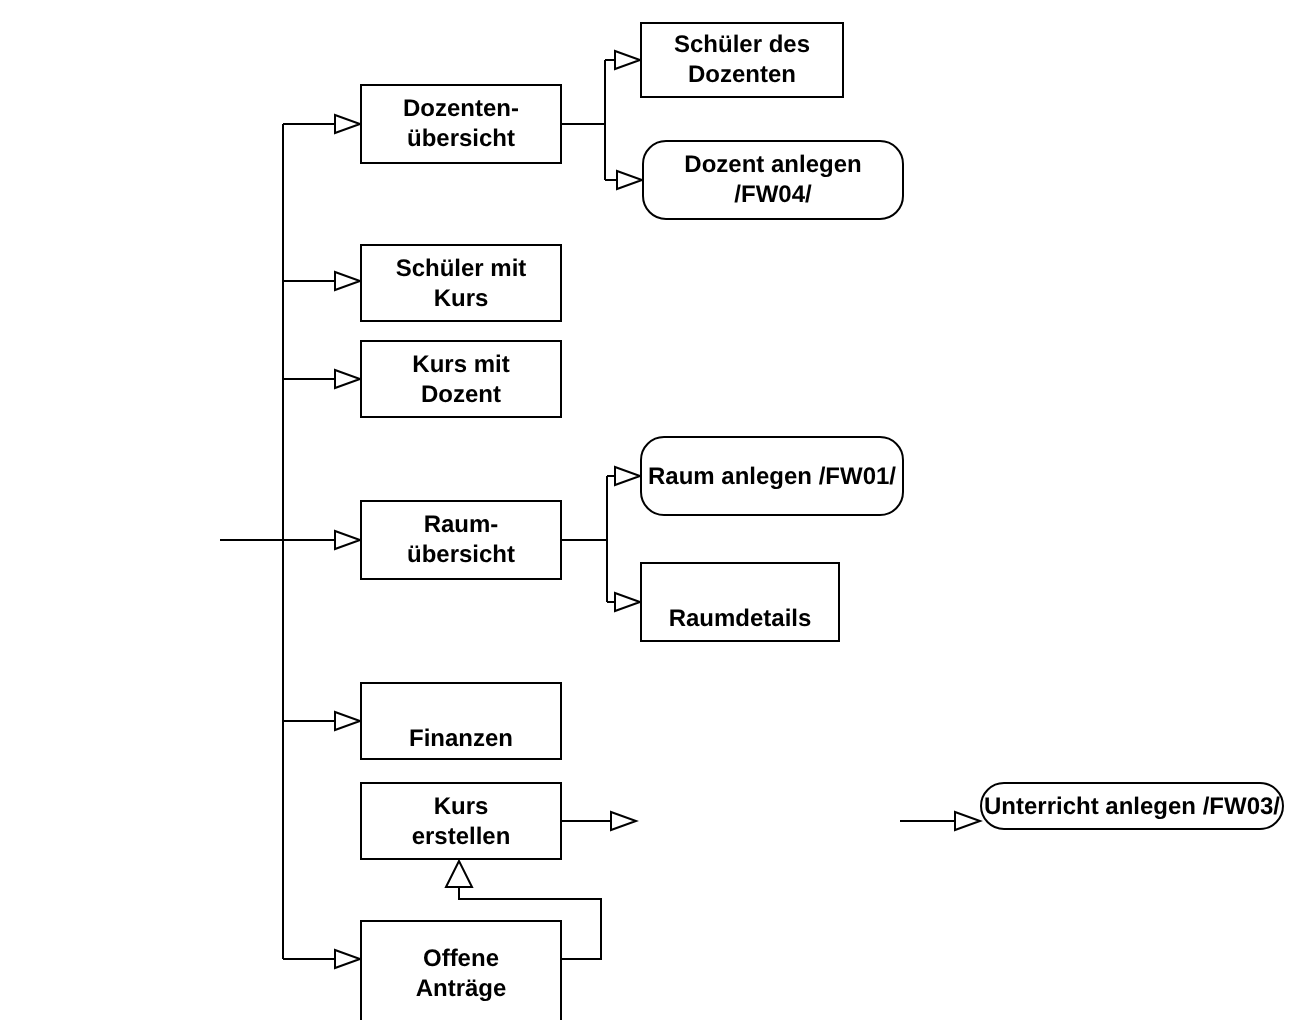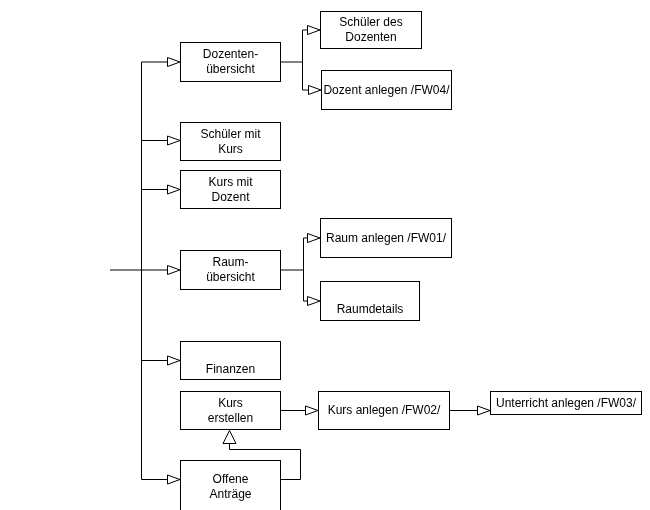--- a/index.html
+++ b/index.html
@@ -37,30 +37,31 @@
     border: 1px solid #000000;
     display: flex;
     align-items: center;
     justify-content: center;
     text-align: center;
     color: #000000;
     font-size: 12px;
     line-height: 15px;
   }
   .node.rounded {
-    border-radius: 0;
+    border-radius: 12px;
   }
   .node.valign-top {
     align-items: flex-start;
     padding-top: 20px;
   }
   .node .lbl {
     white-space: pre-line;
     display: block;
     width: 100%;
+    font-weight: bold;
   }
 </style>
 </head>
 <body>
 
 <div class="canvas">
 
   <svg class="edges" width="650" height="510" viewBox="0 0 650 510">
 
     <path d="M110,270 H167.5"></path>
@@ -135,23 +136,20 @@
 
   <div class="node valign-top" style="left:180px;top:341px;width:101px;height:39px">
     <span class="lbl">Finanzen</span>
   </div>
 
   <div class="node" style="left:180px;top:391px;width:101px;height:39px">
     <span class="lbl">Kurs
 erstellen</span>
   </div>
 
-  <div class="node rounded" style="left:318px;top:391px;width:132px;height:39px">
-    <span class="lbl">Kurs anlegen /FW02/</span>
-  </div>
 
   <div class="node rounded" style="left:490px;top:391px;width:152px;height:24px">
     <span class="lbl">Unterricht anlegen /FW03/</span>
   </div>
 
   <div class="node" style="left:180px;top:460px;width:101px;height:53px">
     <span class="lbl">Offene
 Anträge</span>
   </div>
 

